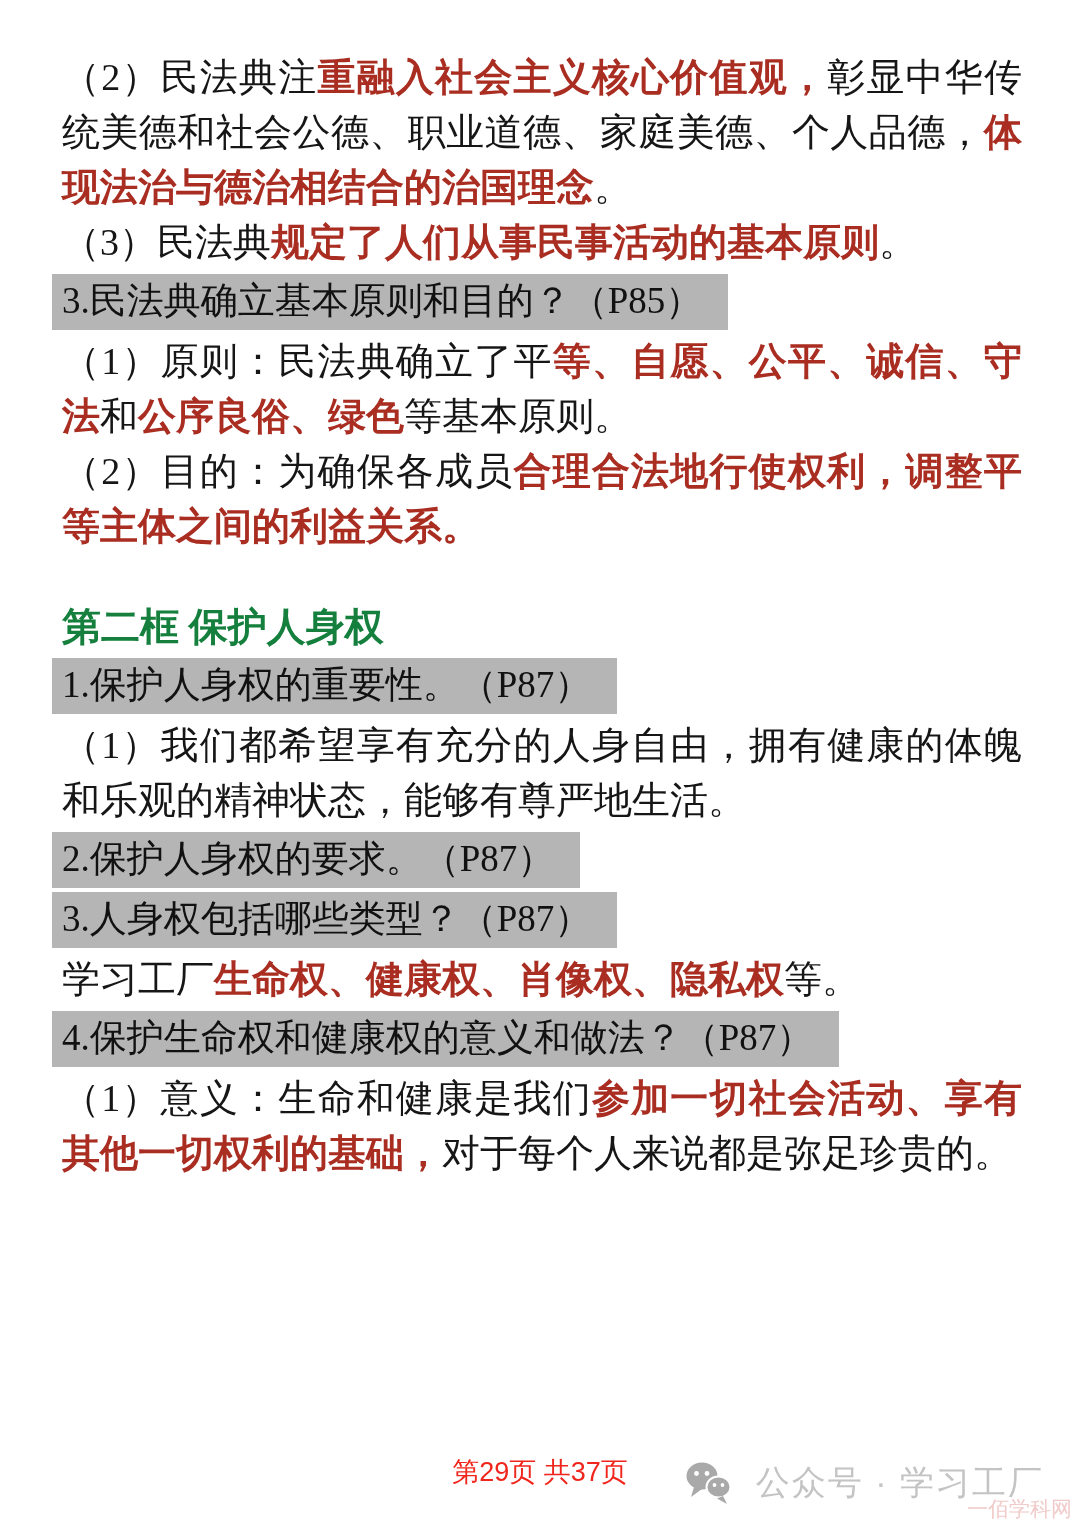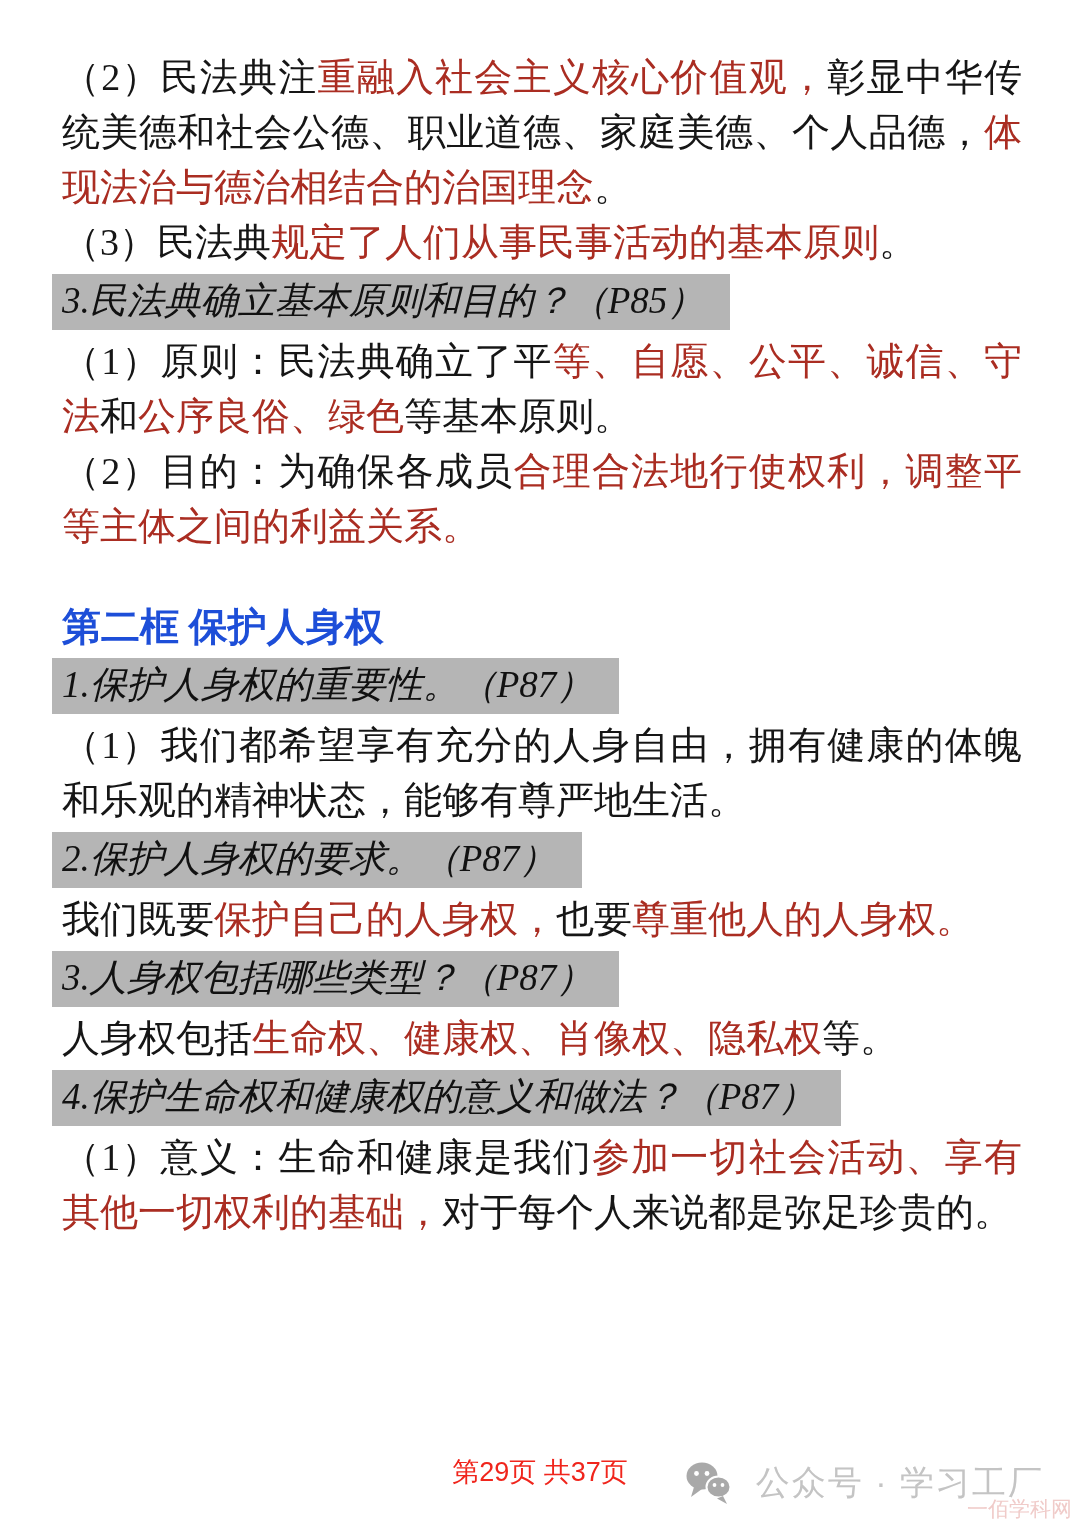--- a/index.html
+++ b/index.html
@@ -26,40 +26,39 @@
     top:50px;
     left:62px;
     width:960px;
     color:var(--text-black);
     font-size:38px;
     line-height:55px;
     text-align:justify;
   }
   .para{ margin:0; }
   .seg{ color:var(--text-black); }
-  .seg.red{ color:var(--text-red); }
+  .seg.red{ color:var(--text-red);font-weight:bold; }
   .hl{
     display:block;
     width:fit-content;
     max-width:100%;
     background:var(--highlight-bg);
     color:#111;
     padding:1px 26px 3px 10px;
     margin:4px 0 4px -10px;
     font-size:37px;
     line-height:52px;
     white-space:nowrap;
-    font-style:italic;
   }
   .section{
     font-size:39px;
     font-weight:bold;
     line-height:55px;
     margin:0 0 2px 0;
-    color:#1d4ed8;
+    color:#15803d;
   }
   .spacer{ height:45px; }
   .footer{
     position:absolute;
     left:0; right:0; bottom:0;
     height:100px;
   }
   .page-num{
     position:absolute;
     left:50%;
@@ -105,23 +104,22 @@
       <p class="para"><span class="seg">（2）民法典注</span><span class="seg red">重融入社会主义核心价值观，</span><span class="seg">彰显中华传统美德和社会公德、职业道德、家庭美德、个人品德，</span><span class="seg red">体现法治与德治相结合的治国理念</span><span class="seg">。</span></p>
       <p class="para"><span class="seg">（3）民法典</span><span class="seg red">规定了人们从事民事活动的基本原则</span><span class="seg">。</span></p>
       <div class="hl">3.民法典确立基本原则和目的？（P85）</div>
       <p class="para"><span class="seg">（1）原则：民法典确立了平</span><span class="seg red">等、自愿、公平、诚信、守法</span><span class="seg">和</span><span class="seg red">公序良俗、绿色</span><span class="seg">等基本原则。</span></p>
       <p class="para"><span class="seg">（2）目的：为确保各成员</span><span class="seg red">合理合法地行使权利，调整平等主体之间的利益关系。</span></p>
       <div class="spacer"></div>
       <h2 class="section">第二框 保护人身权</h2>
       <div class="hl">1.保护人身权的重要性。（P87）</div>
       <p class="para"><span class="seg">（1）我们都希望享有充分的人身自由，拥有健康的体魄和乐观的精神状态，能够有尊严地生活。</span></p>
       <div class="hl">2.保护人身权的要求。（P87）</div>
-      <p class="para"><span class="seg">我们既要</span><span class="seg red">保护自己的人身权，</span><span class="seg">也要</span><span class="seg red">尊重他人的人身权。</span></p>
       <div class="hl">3.人身权包括哪些类型？（P87）</div>
-      <p class="para"><span class="seg">人身权包括</span><span class="seg red">生命权、健康权、肖像权、隐私权</span><span class="seg">等。</span></p>
+      <p class="para"><span class="seg">学习工厂</span><span class="seg red">生命权、健康权、肖像权、隐私权</span><span class="seg">等。</span></p>
       <div class="hl">4.保护生命权和健康权的意义和做法？（P87）</div>
       <p class="para"><span class="seg">（1）意义：生命和健康是我们</span><span class="seg red">参加一切社会活动、享有其他一切权利的基础，</span><span class="seg">对于每个人来说都是弥足珍贵的。</span></p>
     </div>
 
   <div class="footer">
     <div class="page-num">第29页 共37页</div>
 
     <div class="wechat">
       <span style="display:inline-block;line-height:0;">
         <svg width="48" height="44" viewBox="0 0 48 44" xmlns="http://www.w3.org/2000/svg">

